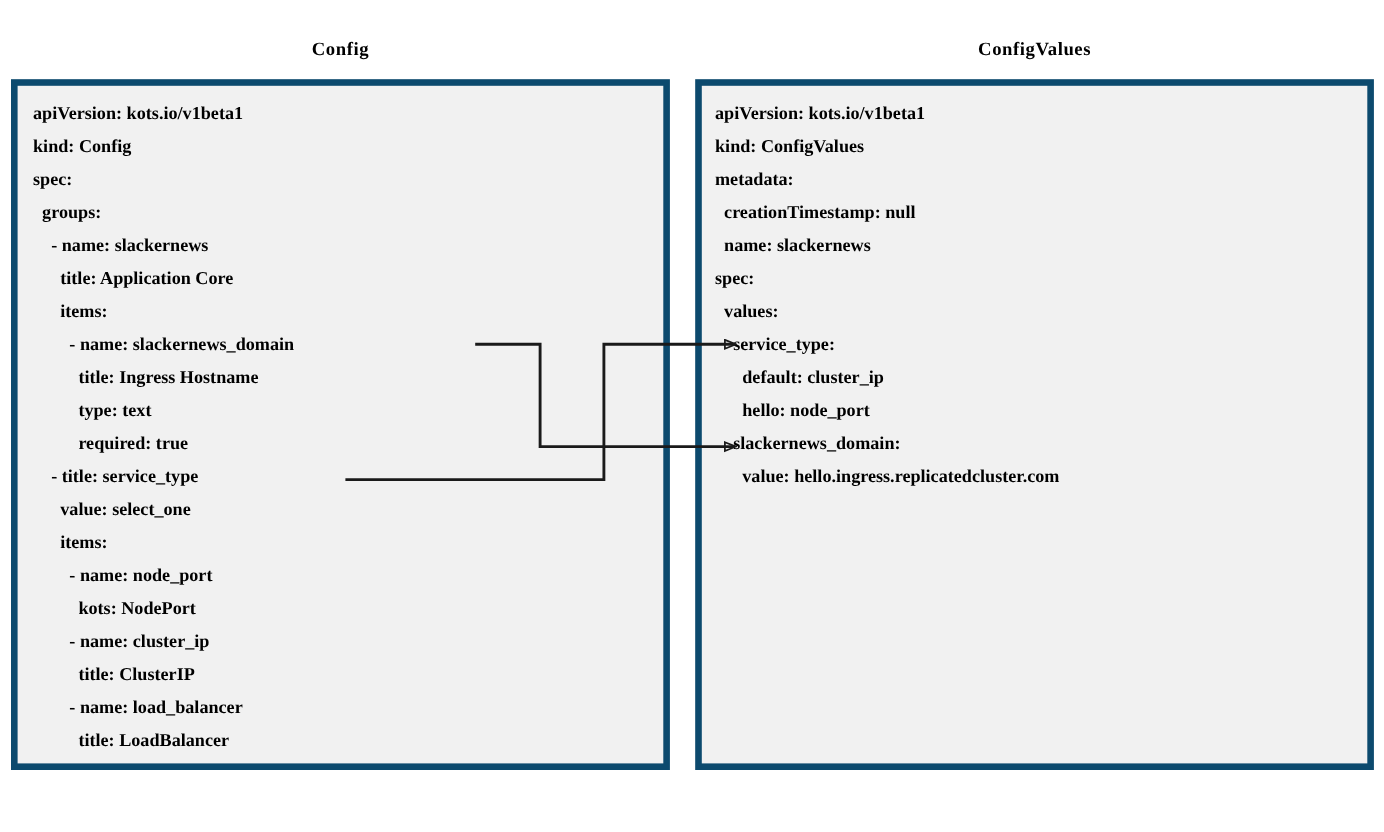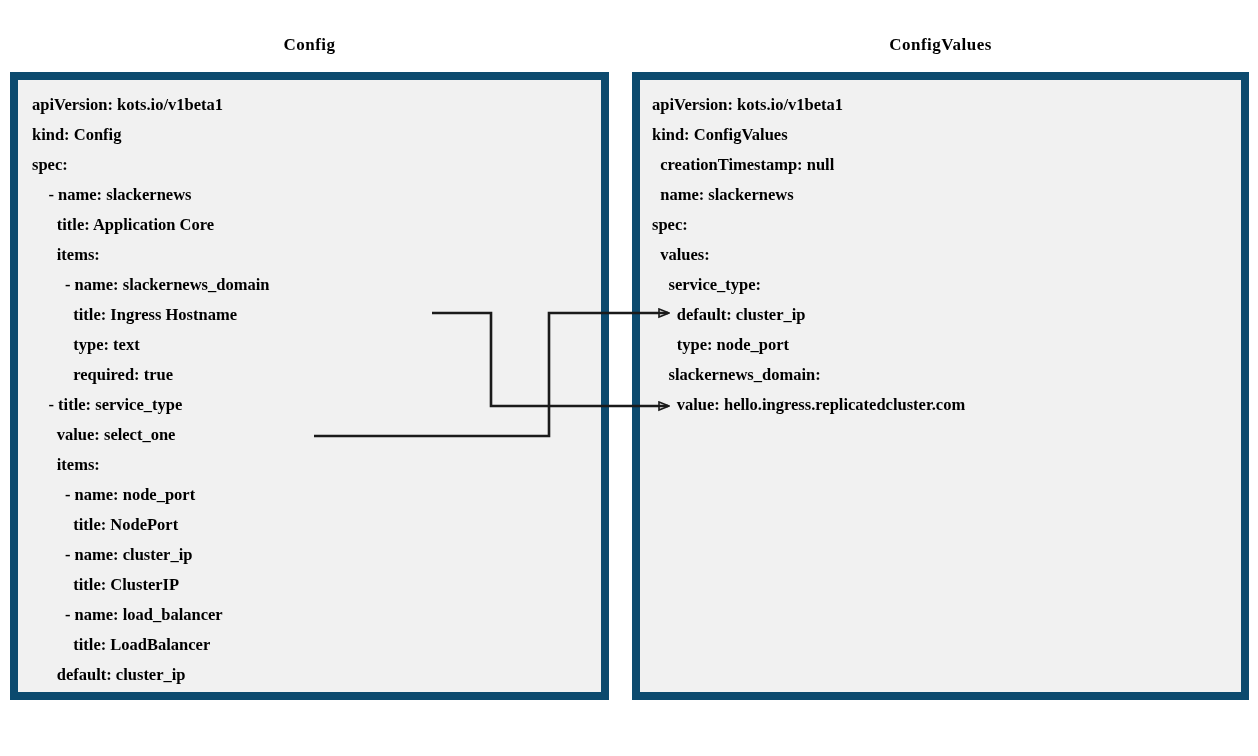--- a/index.html
+++ b/index.html
@@ -28,21 +28,21 @@
     white-space: pre;
   }
   #title-config  { left: 10px;  width: 599px; }
   #title-values  { left: 632px; width: 617px; }
 
   .panel {
     position: absolute;
     top: 44px;
     height: 628px;
     background: #f1f1f1;
-    border: 8px solid #0c4a6e;
+    border: 6px solid #0c4a6e;
     box-sizing: border-box;
     overflow: hidden;
   }
   #panel-config { left: 10px;  width: 599px; }
   #panel-values { left: 632px; width: 617px; }
 
   .code {
     position: absolute;
     left: 0;
     top: 0;
@@ -75,53 +75,55 @@
 
 <div id="stage">
 
   <div class="panel-title" id="title-config">Config</div>
 
   <div class="panel" id="panel-config">
     <div class="code" id="code-config">
         <div class="line">apiVersion: kots.io/v1beta1</div>
         <div class="line">kind: Config</div>
         <div class="line">spec:</div>
+        <div class="line">  groups:</div>
         <div class="line">    - name: slackernews</div>
         <div class="line">      title: Application Core</div>
         <div class="line">      items:</div>
         <div class="line">        - name: slackernews_domain</div>
         <div class="line">          title: Ingress Hostname</div>
         <div class="line">          type: text</div>
         <div class="line">          required: true</div>
         <div class="line">    - title: service_type</div>
         <div class="line">      value: select_one</div>
         <div class="line">      items:</div>
         <div class="line">        - name: node_port</div>
-        <div class="line">          title: NodePort</div>
+        <div class="line">          kots: NodePort</div>
         <div class="line">        - name: cluster_ip</div>
         <div class="line">          title: ClusterIP</div>
         <div class="line">        - name: load_balancer</div>
         <div class="line">          title: LoadBalancer</div>
         <div class="line">      default: cluster_ip</div>
       </div>
   </div>
 
   <div class="panel-title" id="title-values">ConfigValues</div>
 
   <div class="panel" id="panel-values">
     <div class="code" id="code-values">
         <div class="line">apiVersion: kots.io/v1beta1</div>
         <div class="line">kind: ConfigValues</div>
+        <div class="line">metadata:</div>
         <div class="line">  creationTimestamp: null</div>
         <div class="line">  name: slackernews</div>
         <div class="line">spec:</div>
         <div class="line">  values:</div>
         <div class="line">    service_type:</div>
         <div class="line">      default: cluster_ip</div>
-        <div class="line">      type: node_port</div>
+        <div class="line">      hello: node_port</div>
         <div class="line">    slackernews_domain:</div>
         <div class="line">      value: hello.ingress.replicatedcluster.com</div>
       </div>
   </div>
 
   <svg id="connectors" viewBox="0 0 1258 756" xmlns="http://www.w3.org/2000/svg">
     <defs>
       <marker id="openArrow" markerWidth="12" markerHeight="12" refX="10" refY="5" orient="auto" markerUnits="userSpaceOnUse">
         <path d="M1,1 L11,5 L1,9 z" fill="none" stroke="#1a1a1a" stroke-width="1.6" stroke-linejoin="miter"></path>
       </marker>

